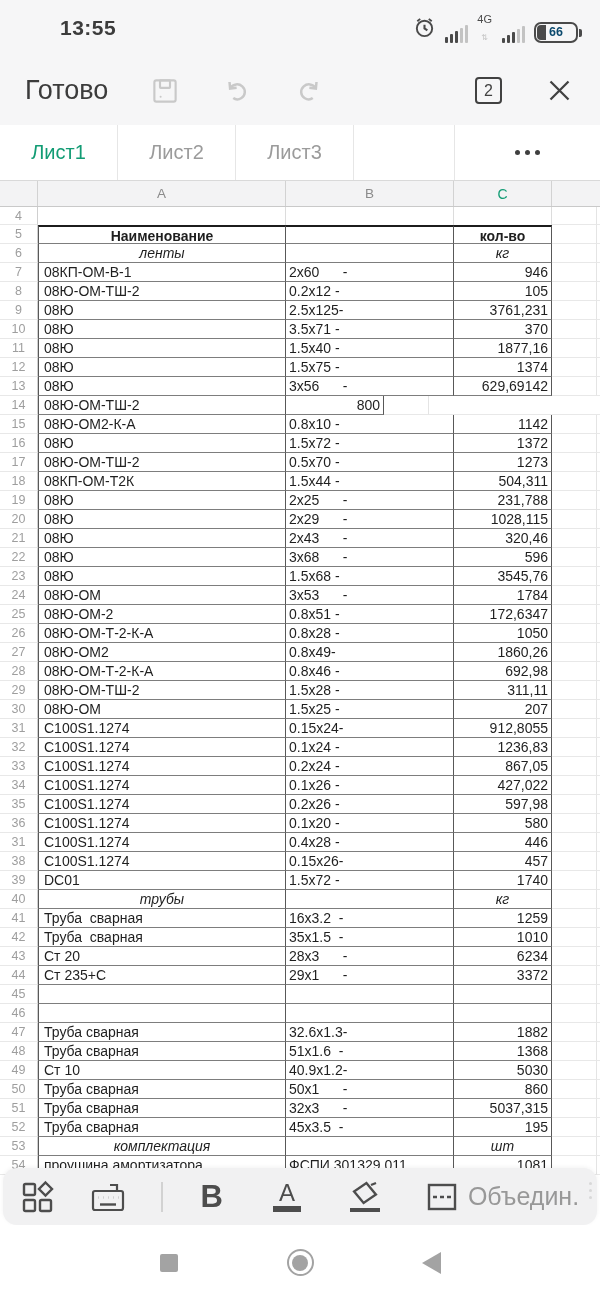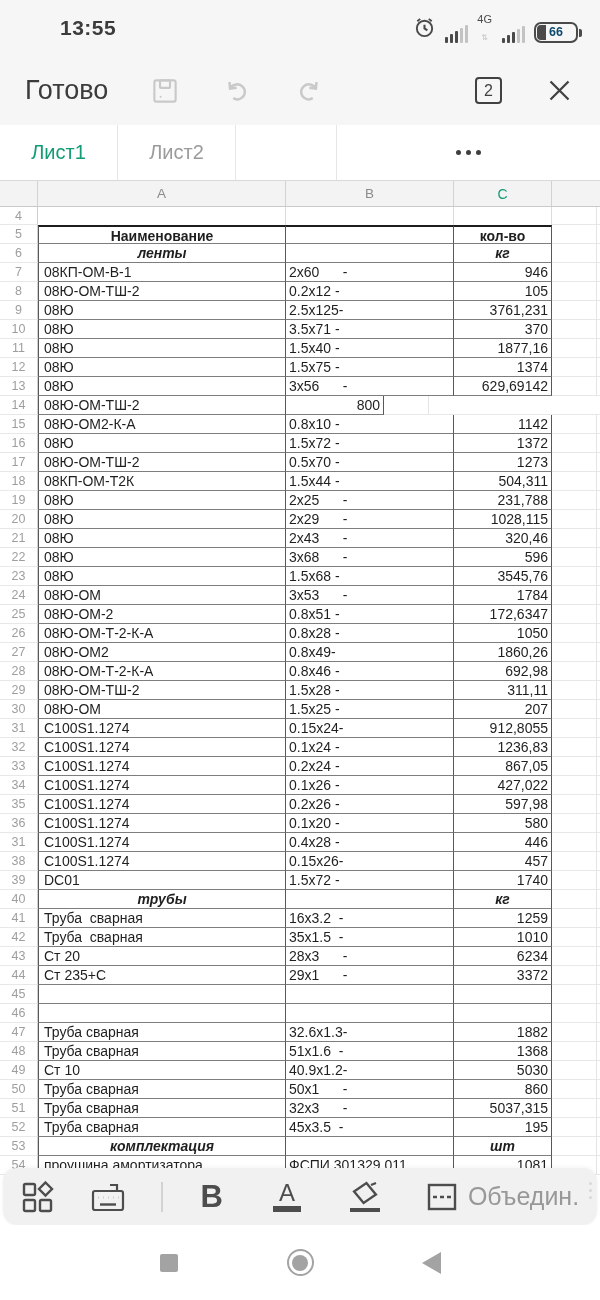--- a/index.html
+++ b/index.html
@@ -60,21 +60,21 @@
   
   .t-header .ca, .t-header .cb, .t-header .cc,
   .t-section .ca, .t-section .cb, .t-section .cc,
   .t-data .ca, .t-data .cb, .t-data .cc,
   .t-dataempty .ca, .t-dataempty .cb, .t-dataempty .cc {
     border-right:1px solid #585858; border-bottom:1px solid #7d7d7d;
   }
   .t-header .ca, .t-section .ca, .t-data .ca, .t-dataempty .ca { border-left:1px solid #585858; padding-left:5px; }
   .t-header .ca, .t-header .cb, .t-header .cc { border-top:2px solid #1c1c1c; }
   .t-header .ca, .t-header .cc { text-align:center; font-weight:bold; padding-left:0; }
-  .t-section .ca, .t-section .cc { text-align:center; font-weight:bold; font-style:italic; padding-left:0; }
+  .t-section .ca, .t-section .cc { text-align:center; font-weight:normal; font-style:italic; padding-left:0; }
   .t-data .cc { text-align:right; padding-right:3px; }
   .t-blank .ca, .t-blank .cb, .t-blank .cc { border-right:1px solid #dcdcdc; }
   
   .floatbar { position:absolute; left:3px; right:3px; top:1168px; height:57px; background:#f1f1f2;
     border-radius:14px; display:flex; align-items:center; box-shadow:0 -1px 4px rgba(0,0,0,.05); }
   .fb-btn { border:none; background:none; display:flex; align-items:center; justify-content:center; cursor:pointer; }
   .fb-divider { width:1.5px; height:30px; background:#d2d2d2; margin-left:34px; }
   .fb-widgets { margin-left:16px; }
   .fb-keyboard { margin-left:34px; }
   .fb-bold { margin-left:38px; font-size:31px; font-weight:bold; color:#4d4d4d; font-family:"Liberation Sans",sans-serif; }
@@ -171,20 +171,23 @@
     </button>
   </div>
 
   <div class="tabbar">
     <div class="tab active">
         <span>Лист1</span>
       </div>
     <div class="tab">
         <span>Лист2</span>
       </div>
+    <div class="tab">
+        <span>Лист3</span>
+      </div>
     <div class="tab empty"></div>
     <button class="tab-more">
         <b></b>
         <b></b>
         <b></b>
       </button>
   </div>
 
   <div class="grid">
     <div class="colheaders">

